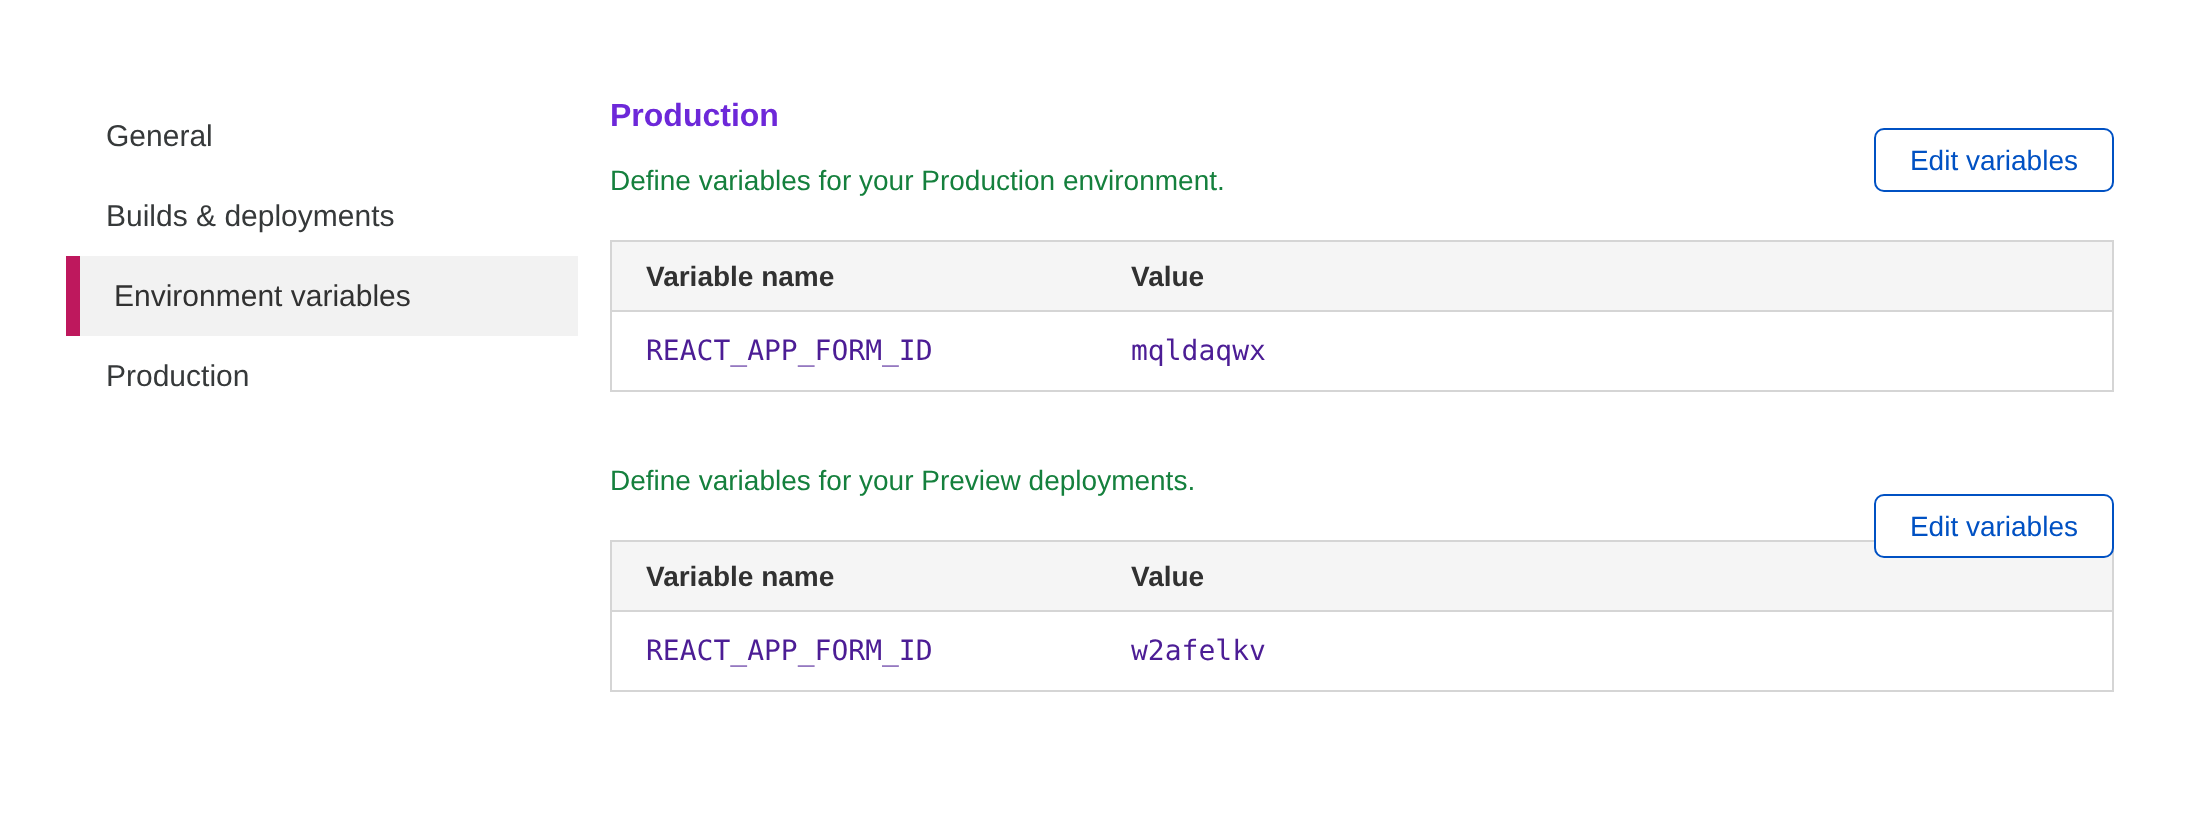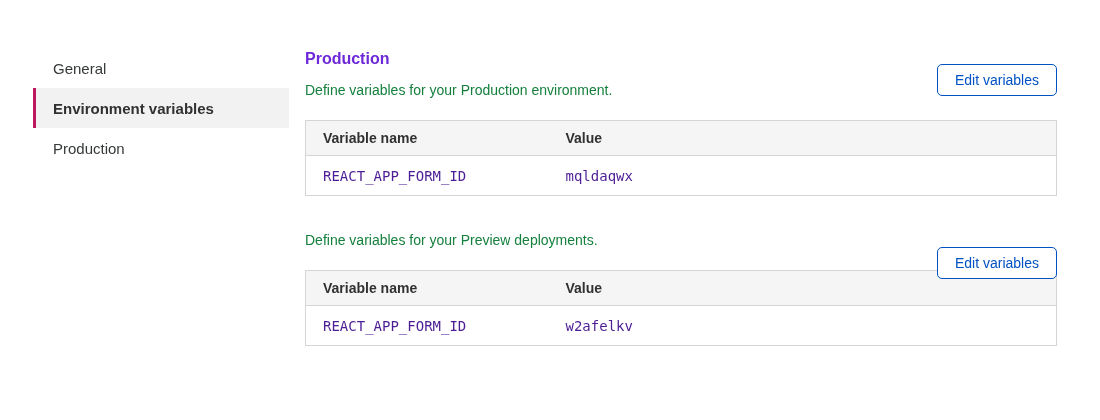--- a/index.html
+++ b/index.html
@@ -24,22 +24,22 @@
     display: flex;
     align-items: center;
     padding-left: 17px;
     font-size: 15px;
     color: #36393a;
     cursor: pointer;
     border-left: 3px solid transparent;
   }
   .side-item.selected {
     background: #f2f2f2;
-    border-left: 3px solid #be185d;
-    font-weight: 700;
+    border-left: 7px solid #be185d;
+    font-weight: 400;
     color: #313131;
   }
 
   
   .main {
     position: absolute;
     left: 305px; top: 49px;
     width: 752px;
   }
   .env-section { position: relative; }
@@ -98,20 +98,23 @@
 </style>
 </head>
 <body>
 
 <div class="app">
 
   <nav class="sidebar">
     <div class="side-item">
       <span>General</span>
     </div>
+    <div class="side-item">
+      <span>Builds &amp; deployments</span>
+    </div>
     <div class="side-item selected">
       <span>Environment variables</span>
     </div>
     <div class="side-item">
       <span>Production</span>
     </div>
   </nav>
 
   <main class="main">
 

